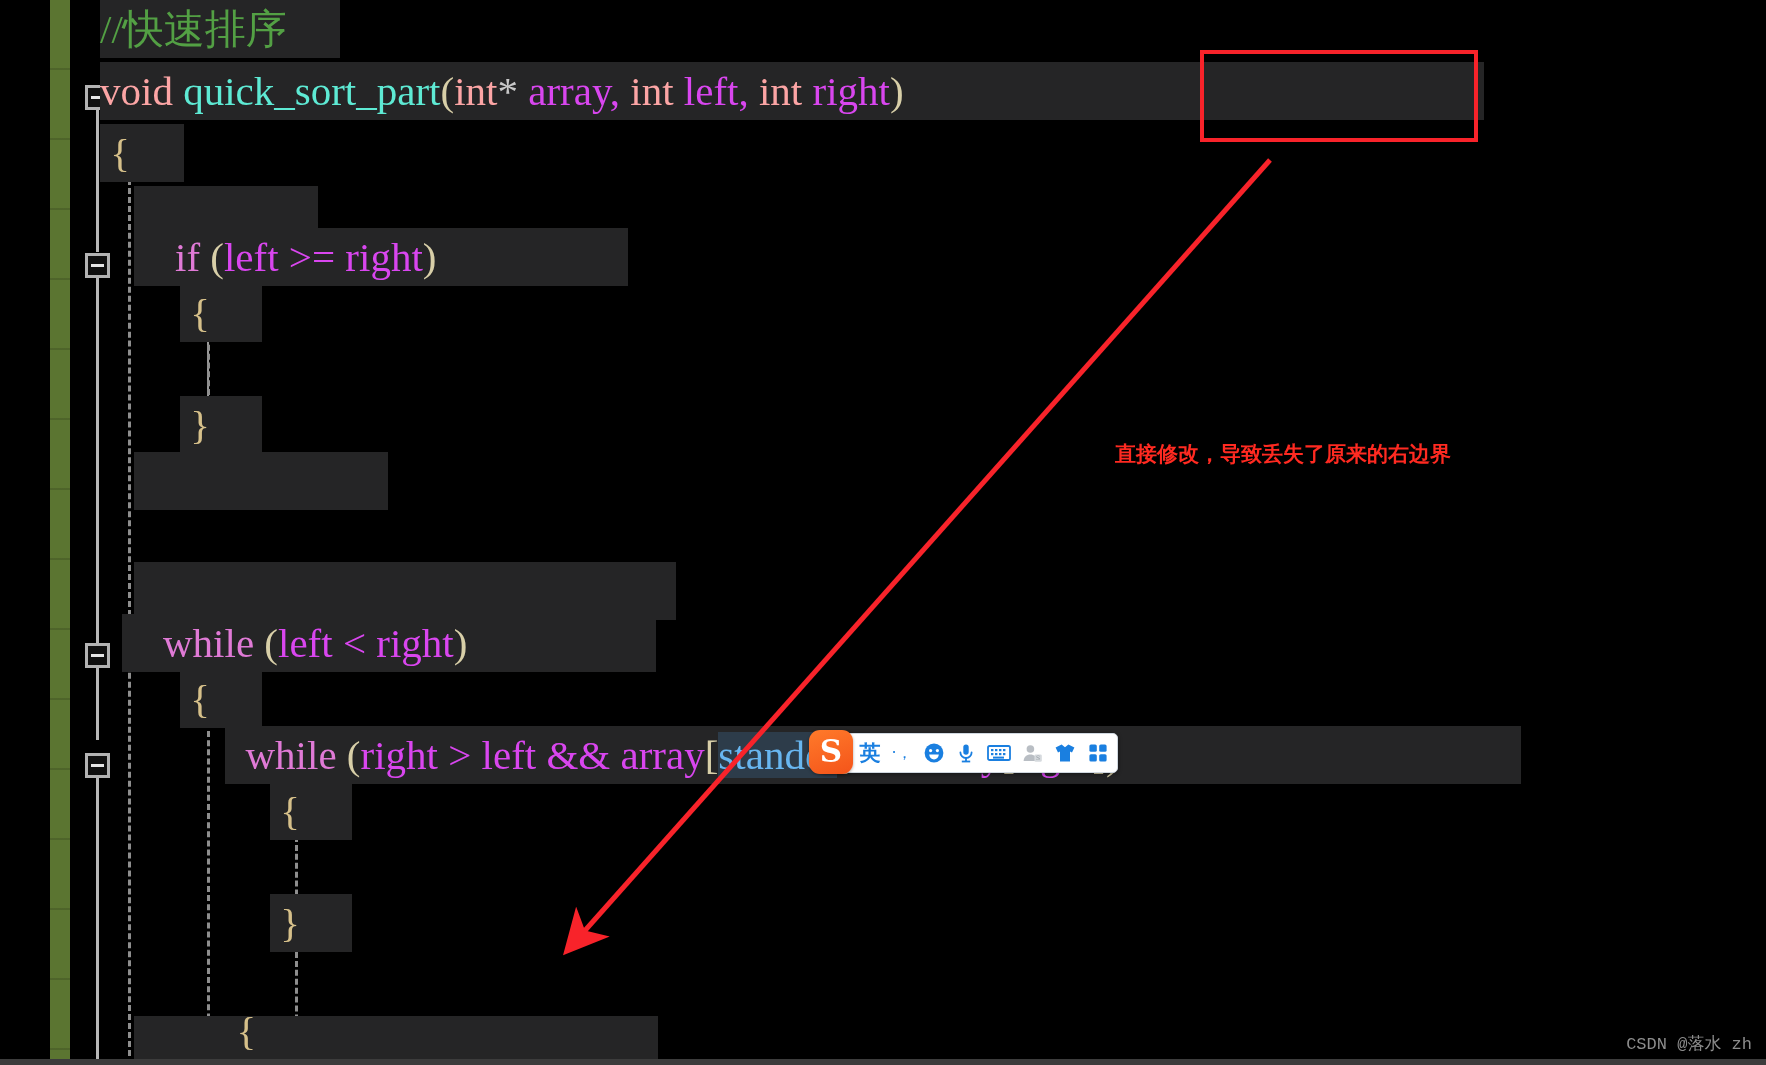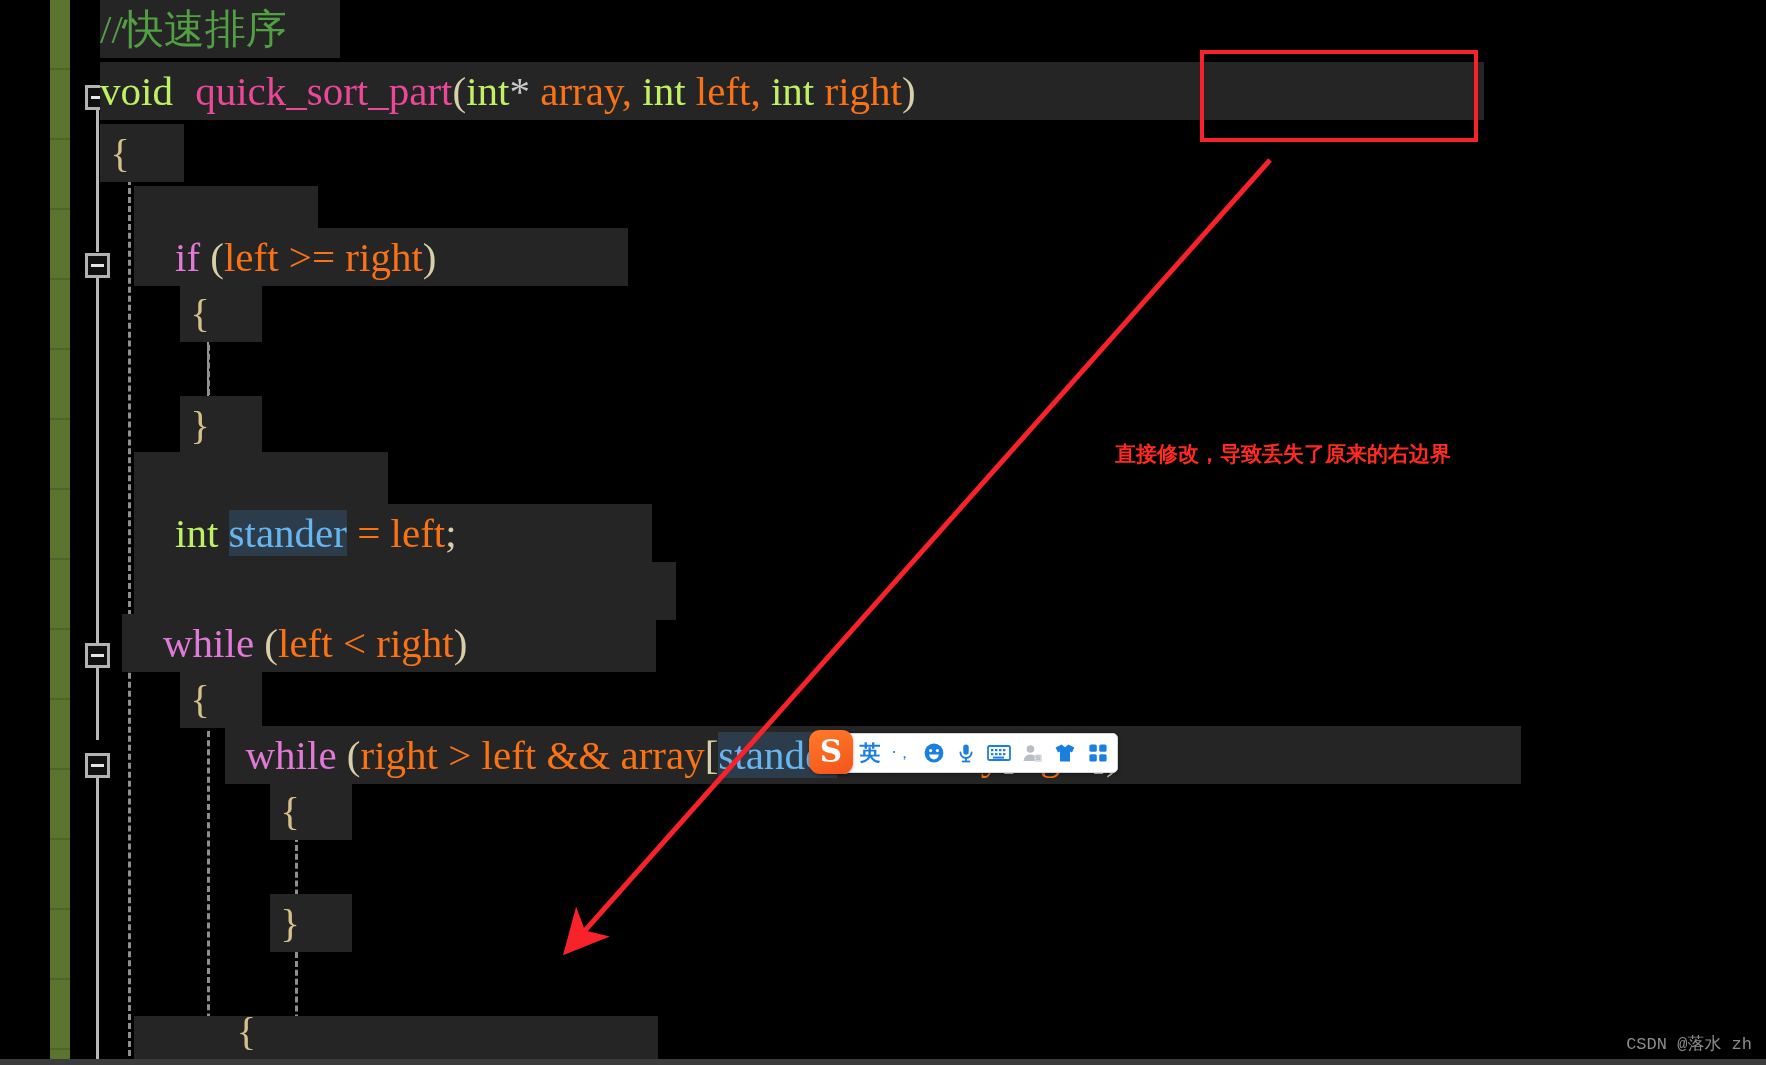--- a/index.html
+++ b/index.html
@@ -82,24 +82,24 @@
   }
   
   .guide {
     position: absolute;
     width: 0;
     border-left: 3px dashed #8e8e8e;
   }
 
   
   .t-cmt  { color: #53a044; }
-  .t-kw   { color: #bef264; }   
+  .t-kw   { color: #fca5a5; }   
   .t-ctl  { color: #e07ad6; }   
-  .t-fn   { color: #ec4899; margin-left: 12px; }   
-  .t-var  { color: #f97316; }
+  .t-fn   { color: #5eead4; }   
+  .t-var  { color: #d946ef; }
   .t-pun  { color: #d8cfa8; }   
   .t-op   { color: #c8c8c8; }
   .t-hl   { color: #68b6f0; background: #2d3c4a; }  
   .t-brace{ color: #d6c08a; }
 
   
   .red-box {
     position: absolute;
     border: 4px solid #f8232a;
     box-sizing: border-box;
@@ -219,21 +219,20 @@
 
     <div class="line" style="left:134px; top:228px; width:490px;"><span class="t-var">&nbsp;&nbsp;&nbsp;&nbsp;</span><span class="t-ctl">if</span><span class="t-var"> </span><span class="t-pun">(</span><span class="t-var">left &gt;= right</span><span class="t-pun">)</span></div>
 
     <div class="line" style="left:180px; top:284px; width:78px;"><span class="t-brace">&nbsp;{</span></div>
 
 
     <div class="line" style="left:180px; top:396px; width:78px;"><span class="t-brace">&nbsp;}</span></div>
 
     <div class="line" style="left:134px; top:452px; width:250px;">&nbsp;</div>
 
-    <div class="line" style="left:134px; top:504px; width:514px;"><span class="t-var">&nbsp;&nbsp;&nbsp;&nbsp;</span><span class="t-kw">int</span><span class="t-var"> </span><span class="t-hl">stander</span><span class="t-var"> = left</span><span class="t-pun">;</span></div>
 
     <div class="line" style="left:134px; top:562px; width:538px;">&nbsp;</div>
 
     <div class="line" style="left:122px; top:614px; width:530px;"><span class="t-var">&nbsp;&nbsp;&nbsp;&nbsp;</span><span class="t-ctl">while</span><span class="t-var"> </span><span class="t-pun">(</span><span class="t-var">left &lt; right</span><span class="t-pun">)</span></div>
 
     <div class="line" style="left:180px; top:670px; width:78px;"><span class="t-brace">&nbsp;{</span></div>
 
     <div class="line" style="left:225px; top:726px; width:1292px;"><span class="t-var">&nbsp;&nbsp;</span><span class="t-ctl">while</span><span class="t-var"> </span><span class="t-pun">(</span><span class="t-var">right &gt; left &amp;&amp; array</span><span class="t-pun">[</span><span class="t-hl">stander</span><span class="t-pun">]</span><span class="t-var"> &lt;= array</span><span class="t-pun">[</span><span class="t-var">right</span><span class="t-pun">]</span><span class="t-pun">)</span></div>
 
     <div class="line" style="left:270px; top:782px; width:78px;"><span class="t-brace">&nbsp;{</span></div>

